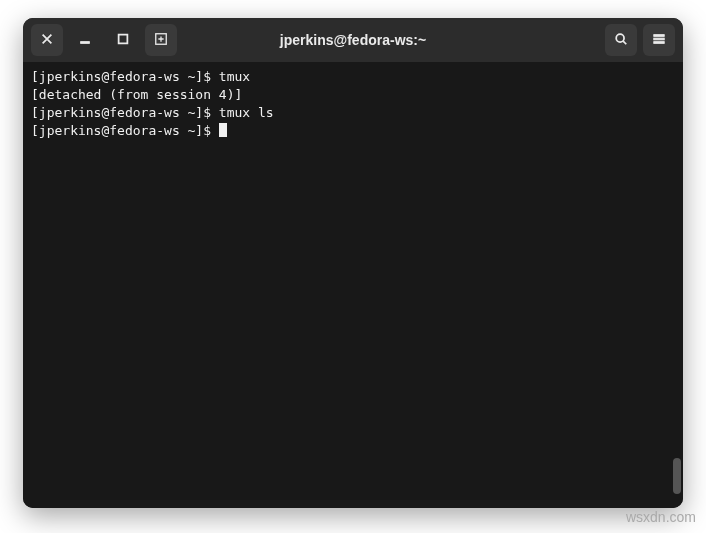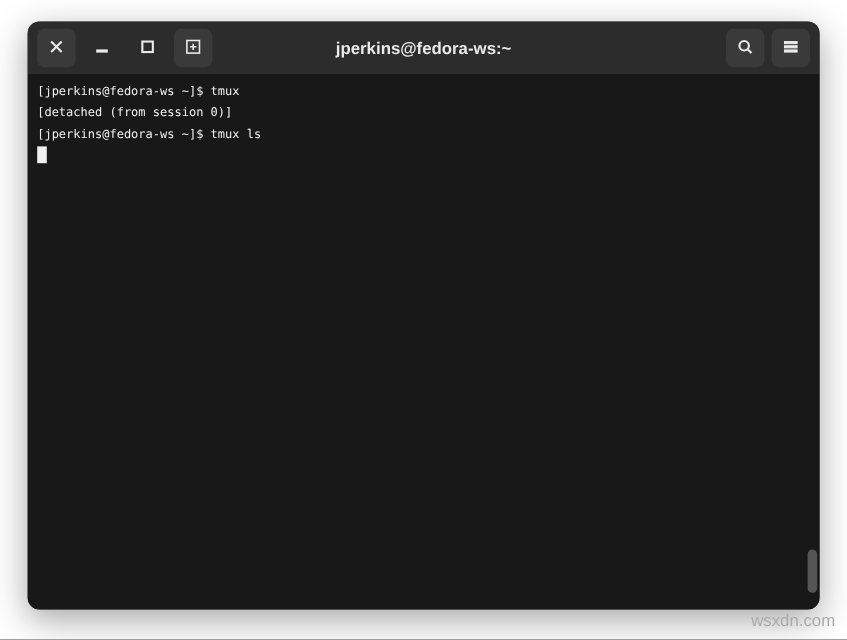--- a/index.html
+++ b/index.html
@@ -62,21 +62,21 @@
     }
     .tb-btn.boxed {
       background: #3a3a3a;
     }
     .tb-btn svg { width: 14px; height: 14px; fill: currentColor; stroke: currentColor; }
     .terminal {
       flex: 1;
       background: #181818;
       color: #f0f0f0;
       font-family: "DejaVu Sans Mono", Menlo, Consolas, monospace;
-      font-size: 10px;
+      font-size: 13px;
       line-height: 18px;
       padding: 6px 6px 6px 8px;
       position: relative;
       overflow: hidden;
     }
     .line { white-space: pre; }
     .cursor {
       display: inline-block;
       width: 8px;
       height: 14px;
@@ -163,23 +163,23 @@
               <rect x="2" y="7" width="12" height="2"></rect>
               <rect x="2" y="11" width="12" height="2"></rect>
             </svg>
         </span>
       </button>
     </div>
   </div>
 
   <div class="terminal">
     <div class="line">[jperkins@fedora-ws ~]$ tmux</div>
-    <div class="line">[detached (from session 0)]</div>
+    <div class="line">[detached (from session 4)]</div>
     <div class="line">[jperkins@fedora-ws ~]$ tmux ls</div>
-    <div class="line"><span class="cursor"></span></div>
+    <div class="line"><span>[jperkins@fedora-ws ~]$ </span><span class="cursor"></span></div>
 
     <div class="scrollbar">
       <div class="scrollbar-thumb"></div>
     </div>
   </div>
 </div>
 
 <div class="watermark">wsxdn.com</div>
 
 </body></html>

